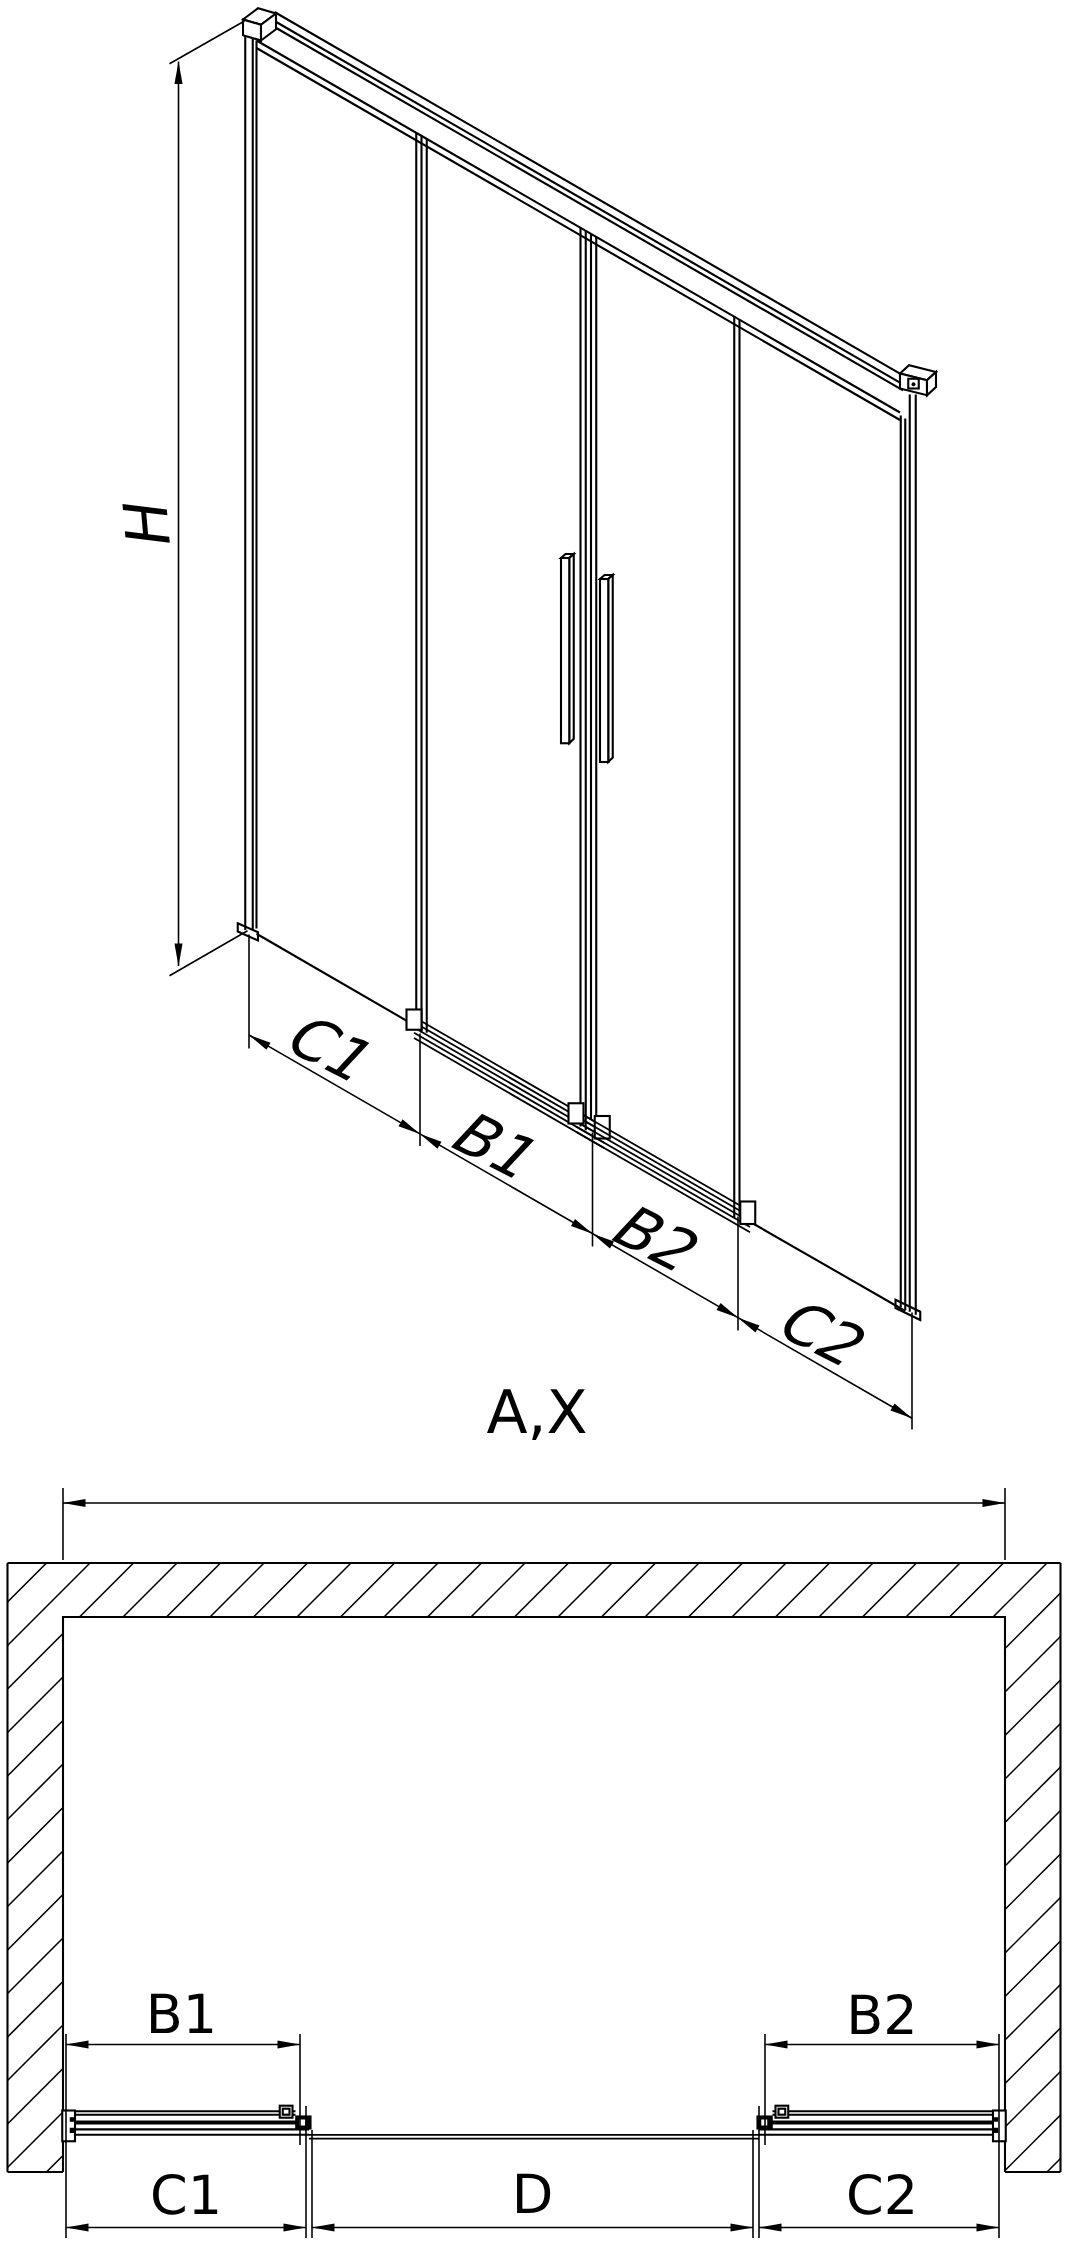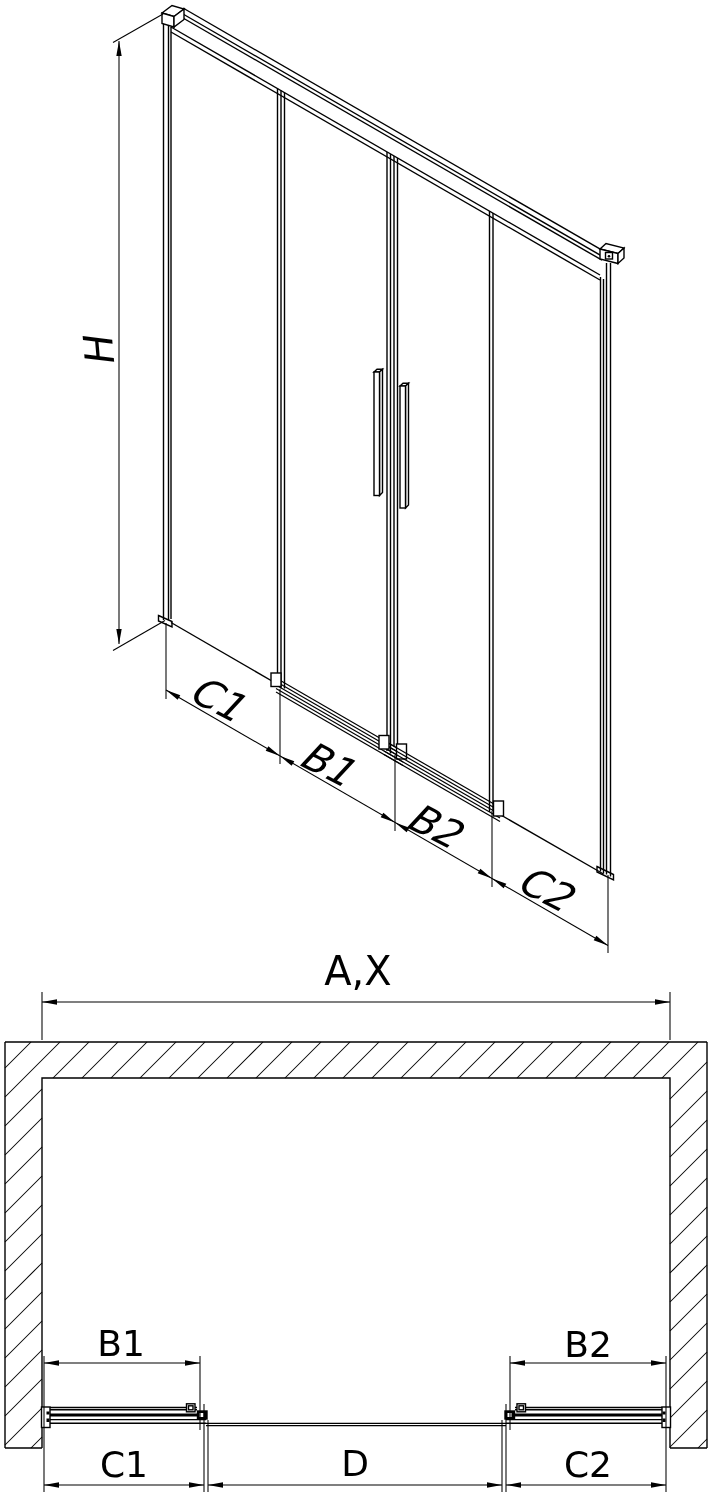--- a/index.html
+++ b/index.html
@@ -267,20 +267,20 @@
         <polygon points="666,1485 651,1487.7 651,1482.3" fill="#000000"></polygon>
       </g>
 </svg>
 
 <div class="lbl h" style="left:99px;top:349px;">H</div>
 <div class="lbl iso" style="left:220px;top:700px;">C1</div>
 <div class="lbl iso" style="left:330px;top:765px;">B1</div>
 <div class="lbl iso" style="left:437px;top:827px;">B2</div>
 <div class="lbl iso" style="left:548px;top:890px;">C2</div>
 
-<div class="lbl ax" style="left:358px;top:971px;">A,X</div>
+<div class="lbl ax" style="left:358px;top:942px;">A,X</div>
 <div class="lbl plan" style="left:121px;top:1344px;">B1</div>
 <div class="lbl plan" style="left:588px;top:1345px;">B2</div>
 <div class="lbl plan" style="left:124px;top:1465px;">C1</div>
 <div class="lbl plan" style="left:355px;top:1464px;">D</div>
 <div class="lbl plan" style="left:588px;top:1465px;">C2</div>
 
 </div>
 
 </body></html>

